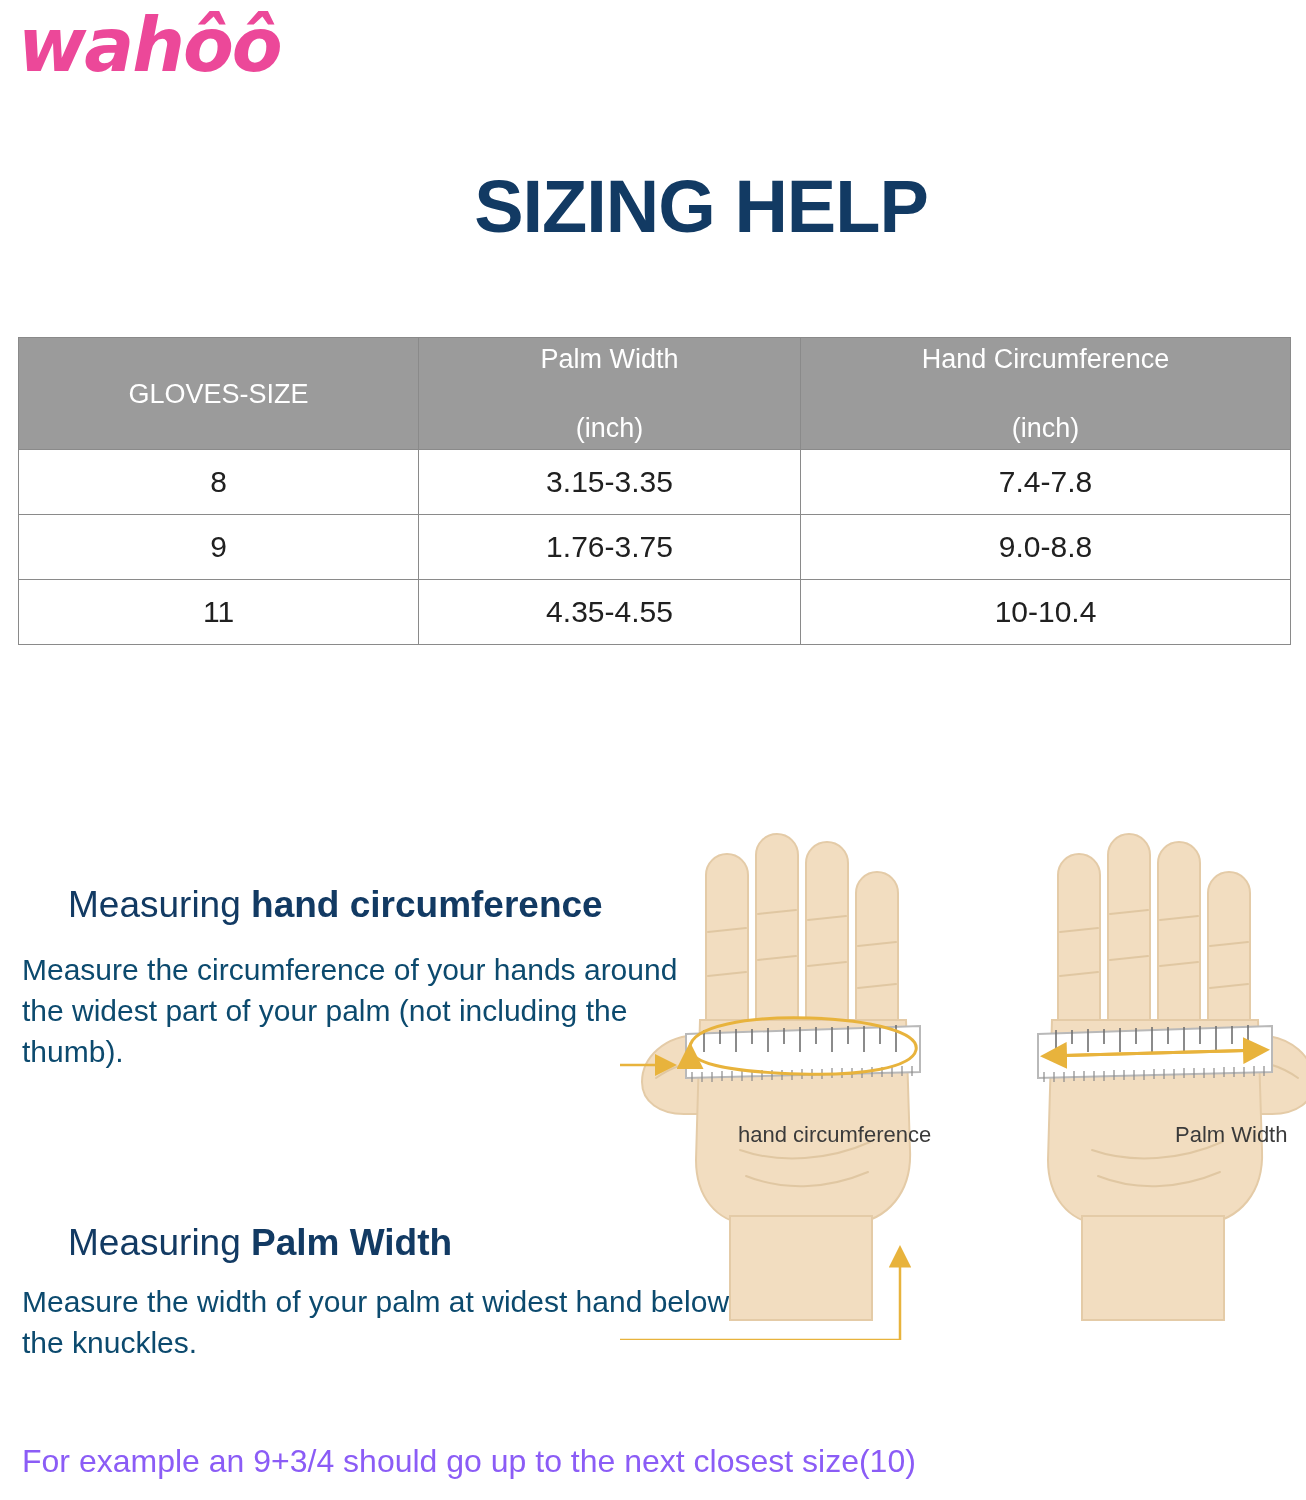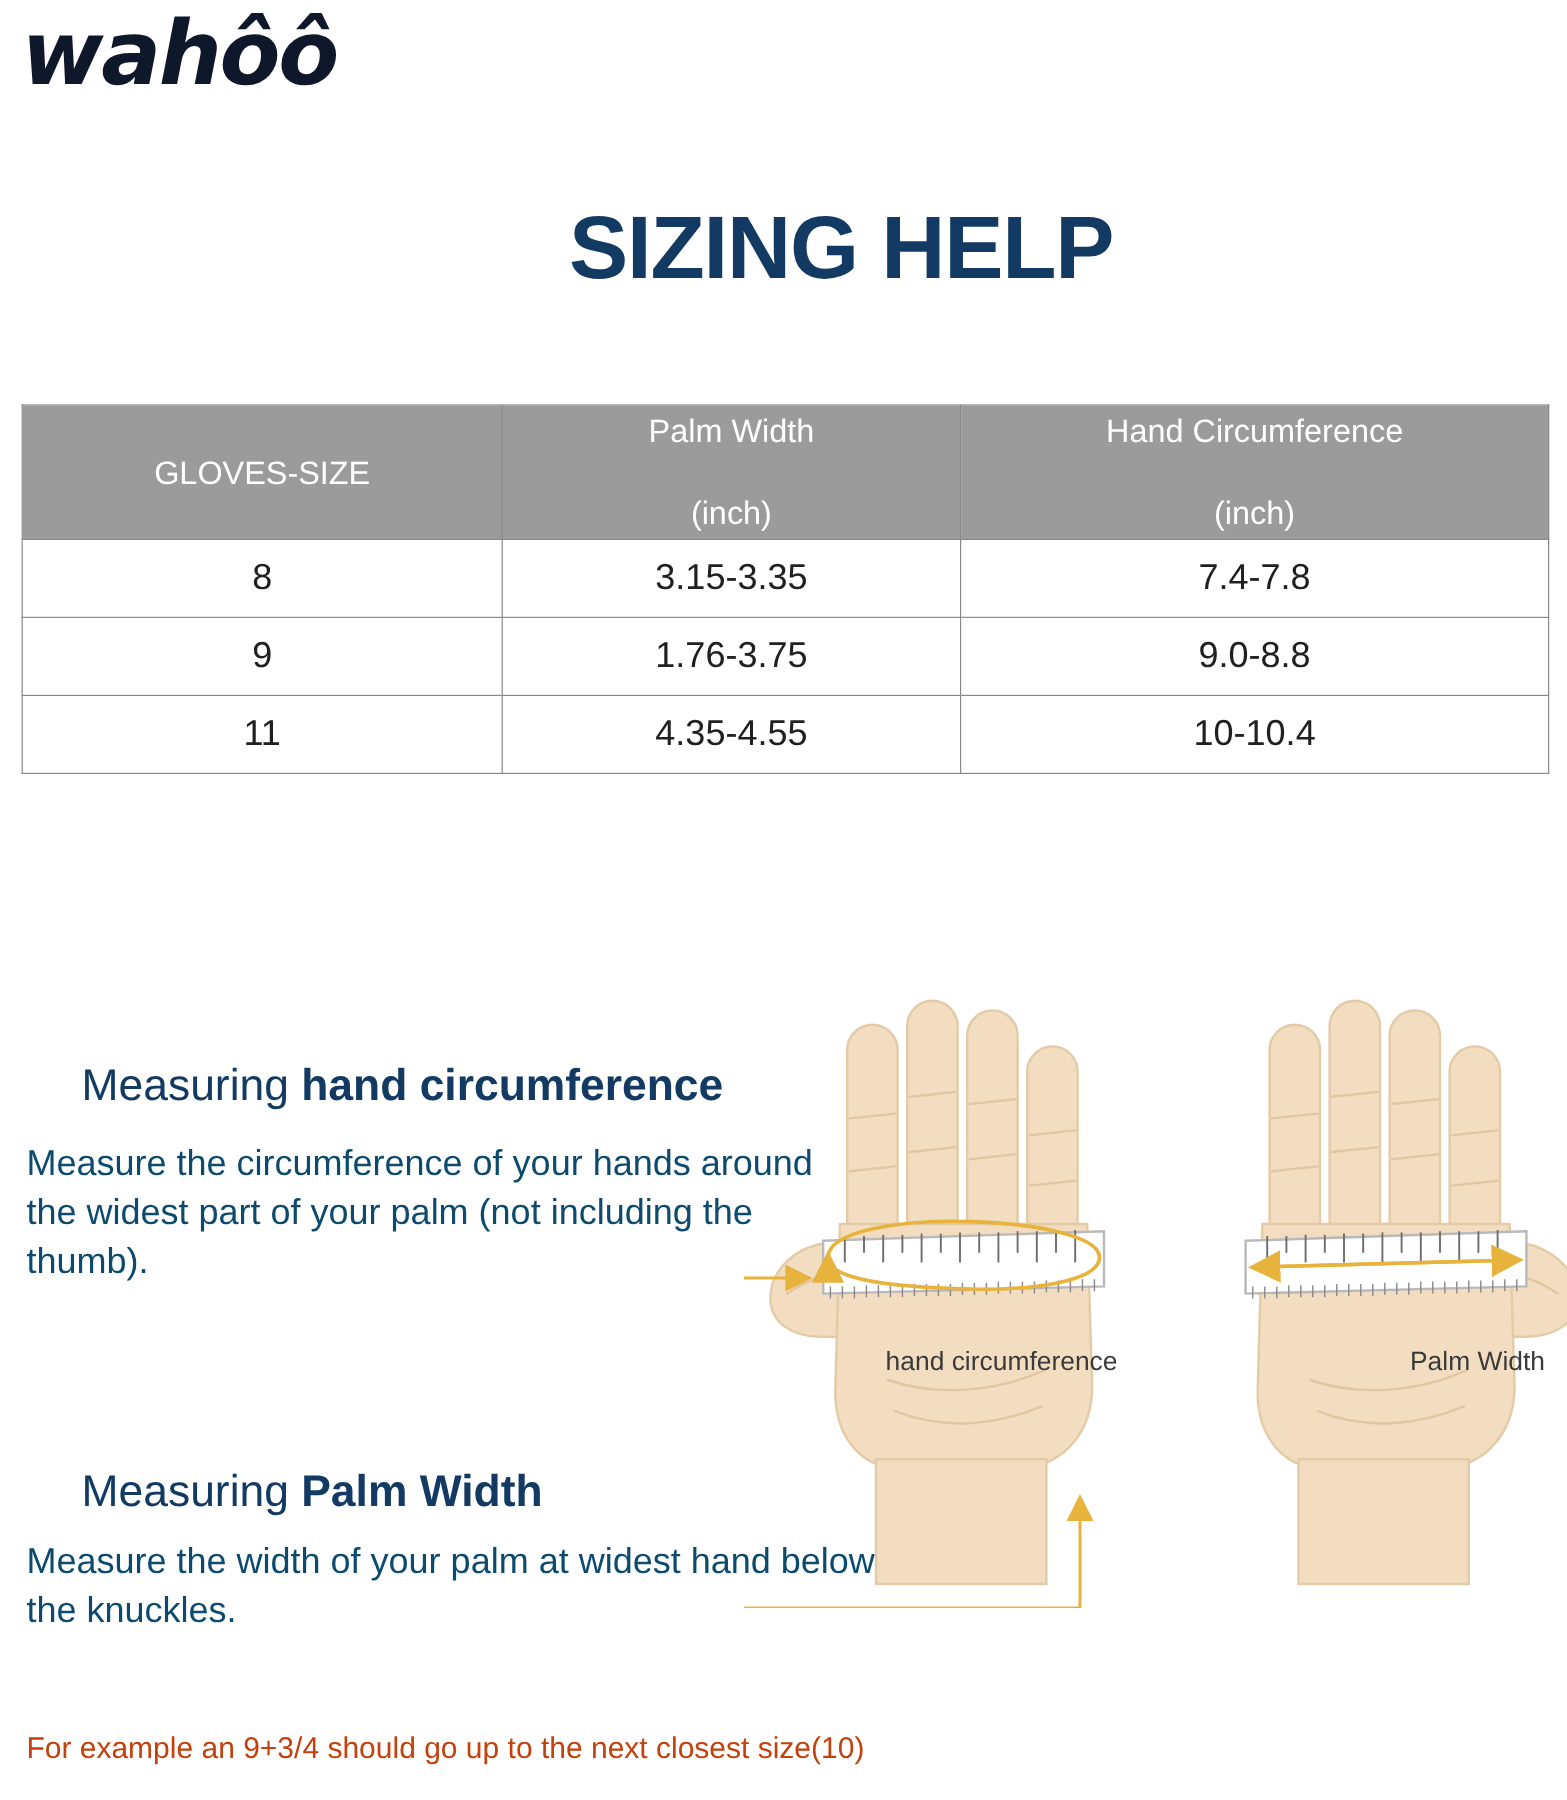--- a/index.html
+++ b/index.html
@@ -20,21 +20,21 @@
   
   .brand {
     position: absolute;
     left: 18px;
     top: 8px;
     font-family: "DejaVu Sans", sans-serif;
     font-weight: bold;
     font-style: italic;
     font-size: 74px;
     letter-spacing: -2px;
-    color: #0f172a;
+    color: #ec4899;
     line-height: 1;
   }
 
   
   .page-title {
     position: absolute;
     top: 170px;
     left: 0;
     width: 100%;
     text-align: center;
@@ -105,22 +105,22 @@
 
   #head-circ { left: 22px; top: 884px; }
   #body-circ { left: 22px; top: 950px; width: 660px; }
   #head-palm { left: 22px; top: 1222px; }
   #body-palm { left: 22px; top: 1282px; width: 730px; }
   #example-note {
     position: absolute;
     left: 22px;
     top: 1443px;
     font-family: "Liberation Sans", sans-serif;
-    font-size: 25px;
-    color: #c2410c;
+    font-size: 32px;
+    color: #8b5cf6;
     white-space: nowrap;
   }
 
   
   .hands {
     position: absolute;
     left: 620px;
     top: 820px;
     width: 690px;
     height: 520px;

